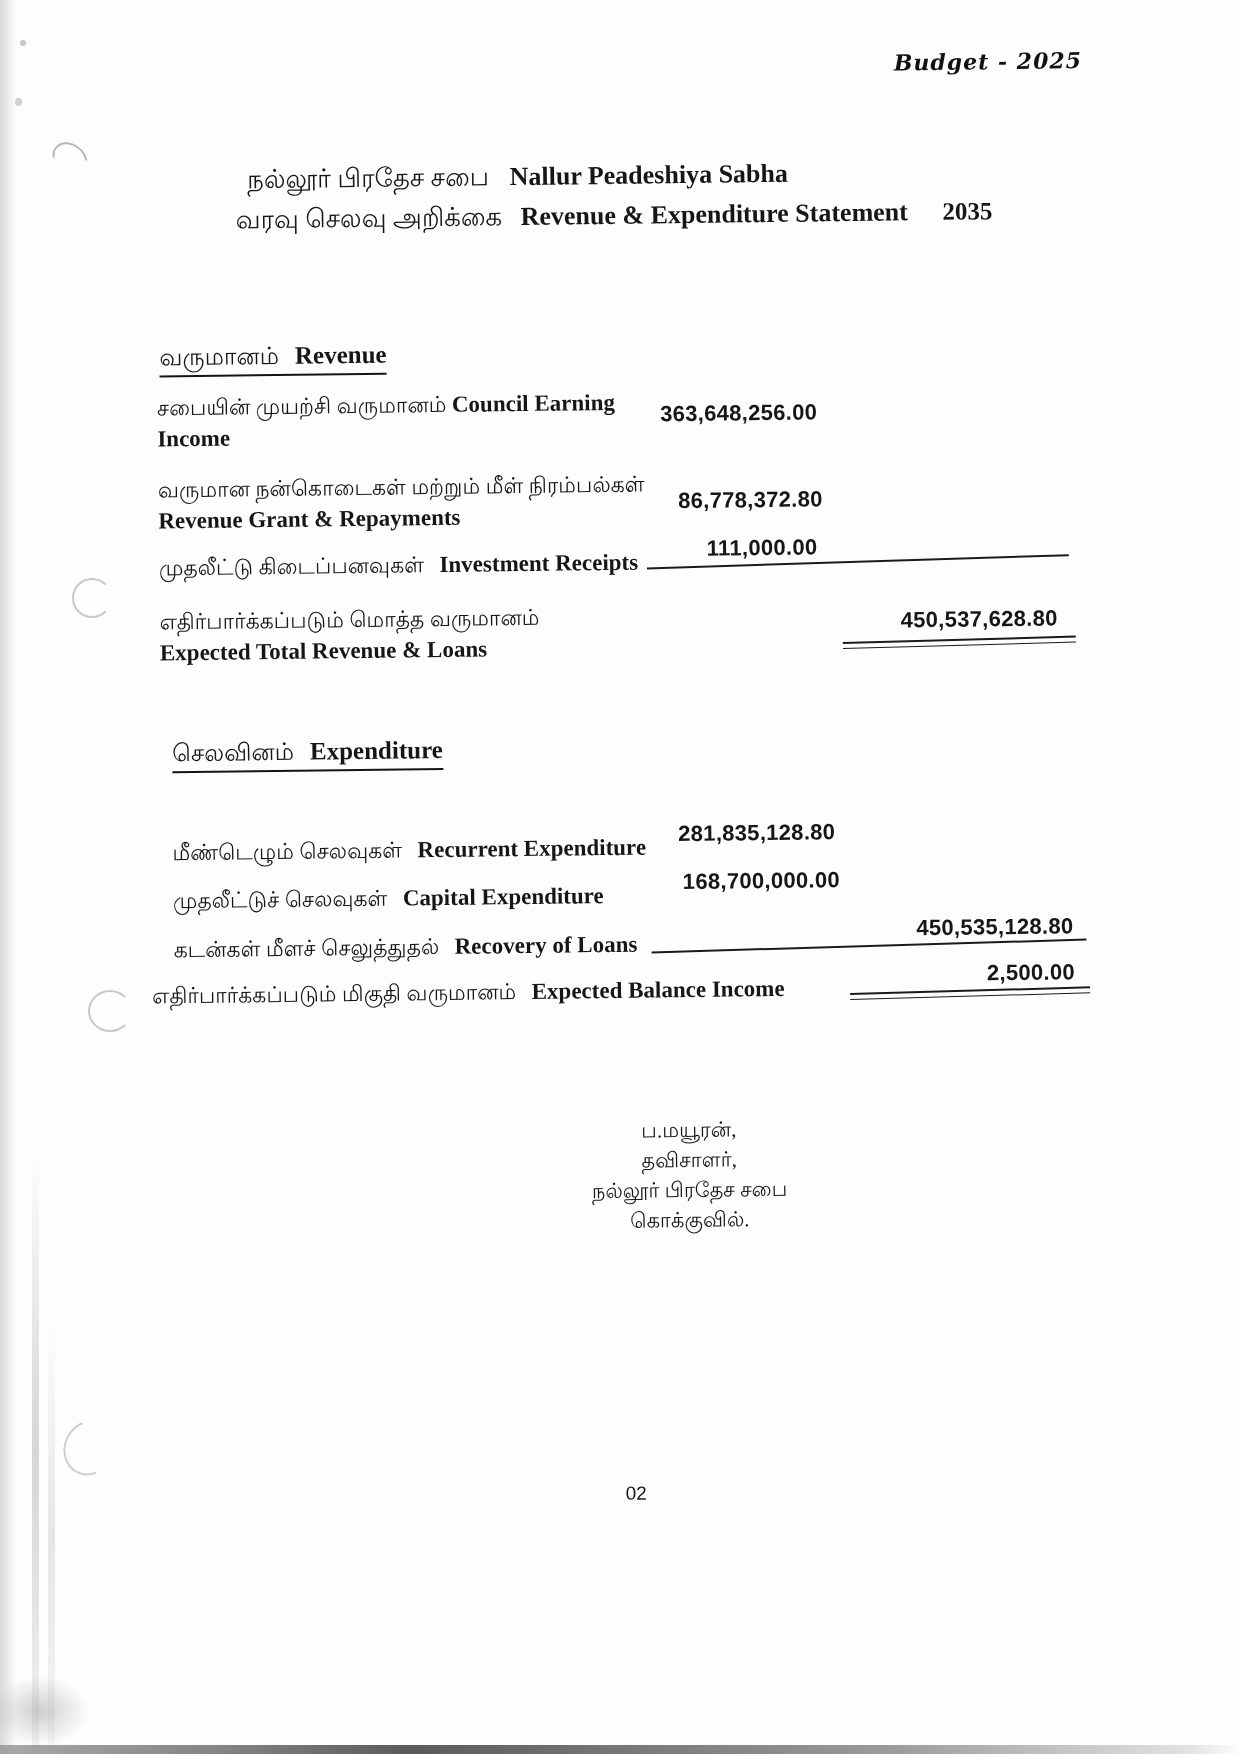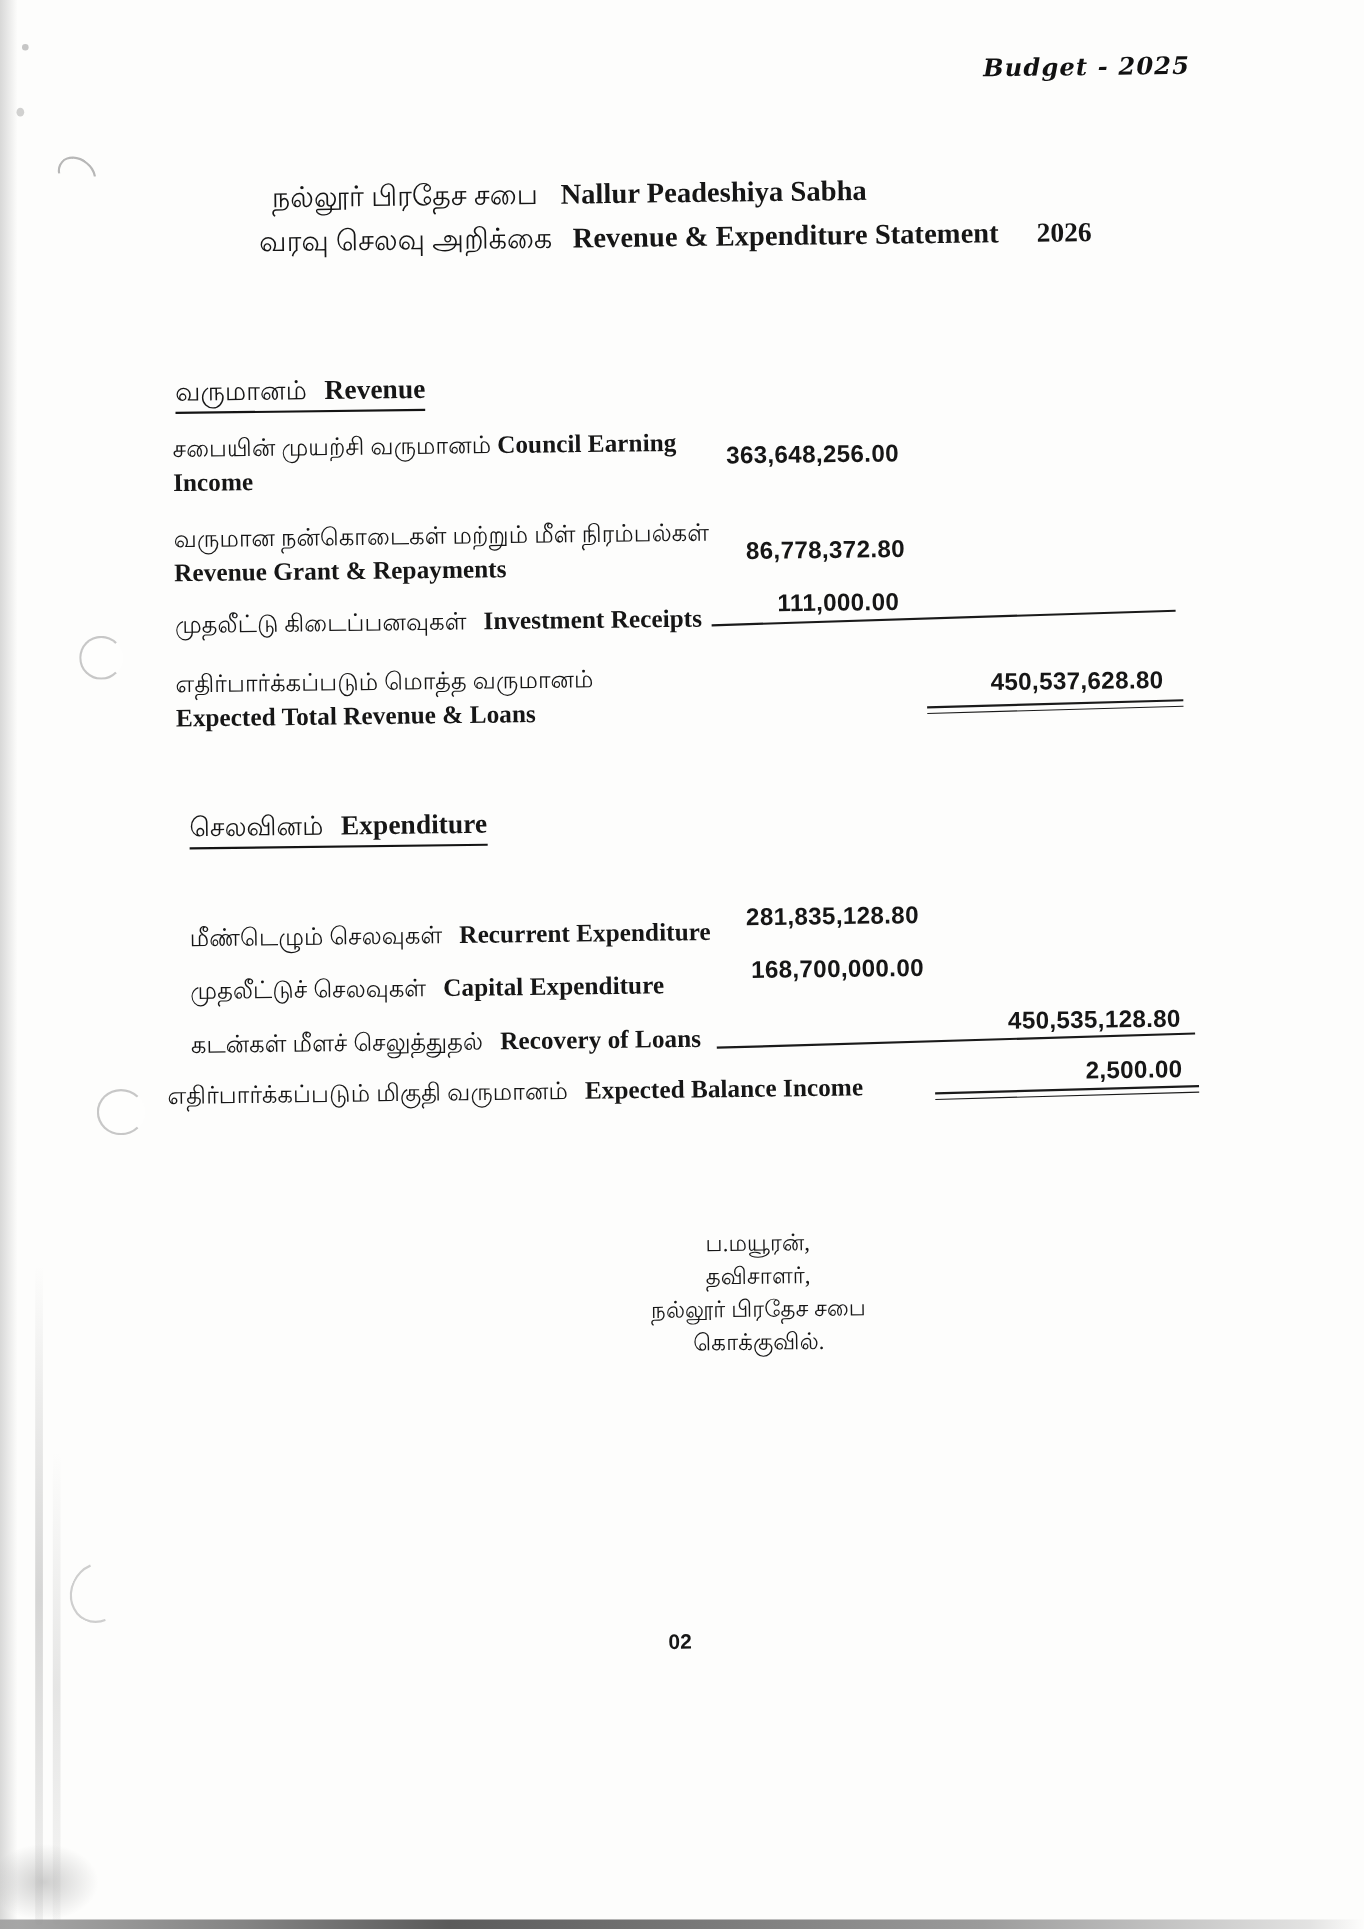--- a/index.html
+++ b/index.html
@@ -104,21 +104,21 @@
 
     <div class="abs watermark" style="left:893px;top:52px;">Budget - 2025</div>
 
     <div class="abs title-line" style="left:245px;top:160px;">
       <span class="ta">நல்லூர் பிரதேச சபை</span>
       <span class="en-b" style="margin-left:14px;">Nallur Peadeshiya Sabha</span>
     </div>
     <div class="abs title-line" style="left:233px;top:200px;">
       <span class="ta">வரவு செலவு அறிக்கை</span>
       <span class="en-b" style="margin-left:12px;">Revenue &amp; Expenditure Statement</span>
-      <span class="year" style="margin-left:28px;">2026</span>
+      <span class="year" style="margin-left:28px;">2035</span>
     </div>
 
     <div class="abs section-heading" style="left:155px;top:337px;">
       <span class="ta">வருமானம்</span>
       <span class="en-b" style="margin-left:10px;">Revenue</span>
     </div>
 
     <div class="abs row-label" style="left:152px;top:386px;width:480px;">
       <span class="ta">சபையின் முயற்சி வருமானம்</span>
       <span class="en-b">Council Earning Income</span>
@@ -176,16 +176,16 @@
     <div class="abs amount" style="left:975px;top:964px;">2,500.00</div>
     <div class="abs double-rule" style="left:838px;top:995px;width:240px;transform:rotate(-0.9deg);"></div>
 
     <div class="abs signature" style="left:520px;top:1115px;width:310px;">
       <div class="ta">ப.மயூரன்,</div>
       <div class="ta">தவிசாளர்,</div>
       <div class="ta">நல்லூர் பிரதேச சபை</div>
       <div class="ta">கொக்குவில்.</div>
     </div>
 
-    <div class="abs page-number" style="left:570px;top:1482px;width:60px;font-weight:bold;">02</div>
+    <div class="abs page-number" style="left:588px;top:1482px;width:60px;">02</div>
 
   </div>
 </div>
 
 </body></html>

